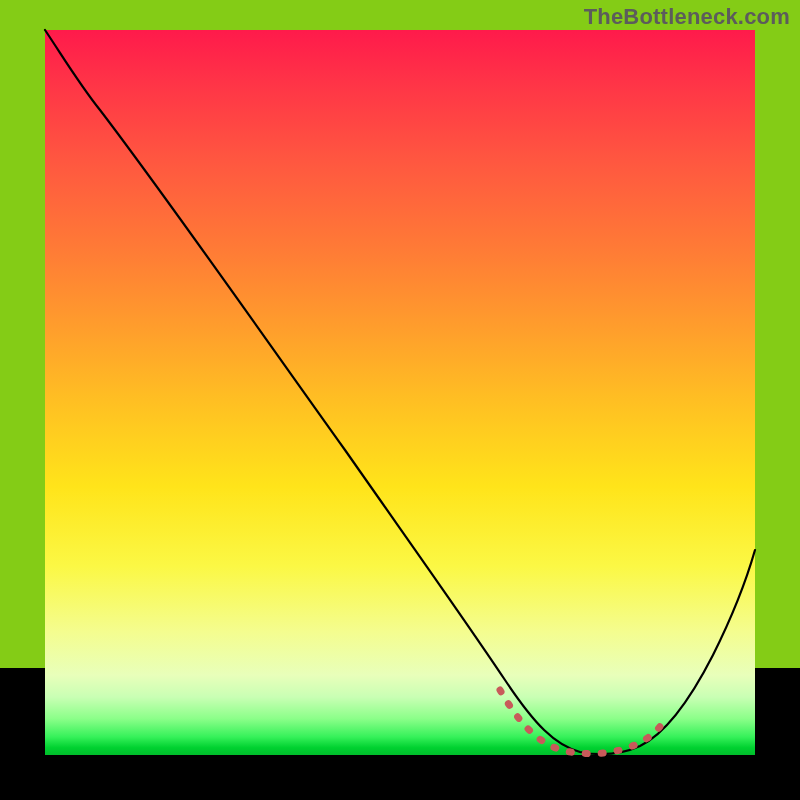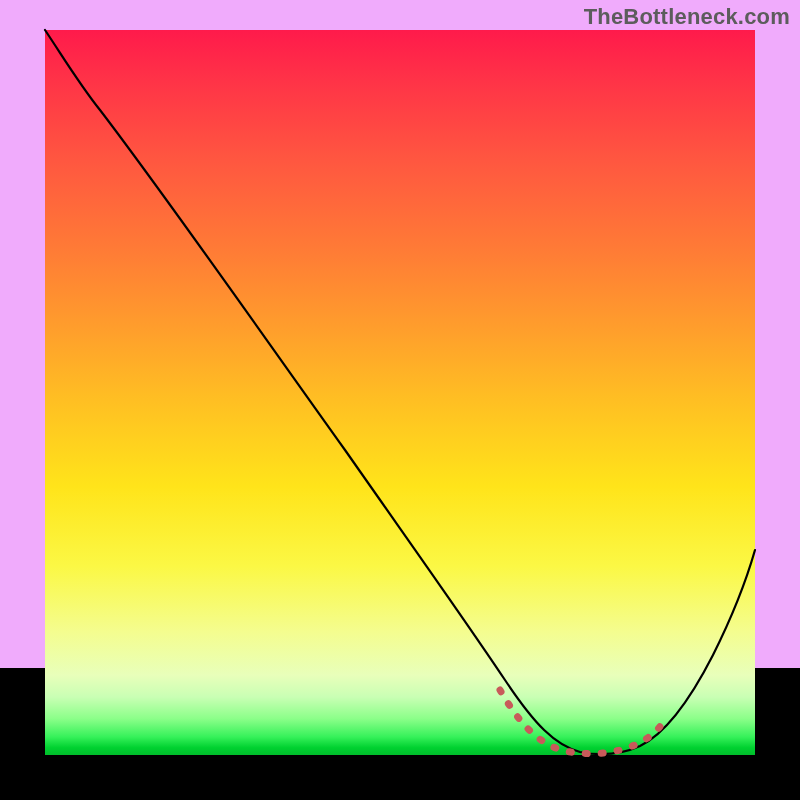--- a/index.html
+++ b/index.html
@@ -8,21 +8,21 @@
     width: 800px;
     height: 800px;
     background: #000;
     overflow: hidden;
     font-family: Arial, Helvetica, sans-serif;
   }
   .frame {
     position: relative;
     width: 800px;
     height: 668px;
-    background: #f0abfc;
+    background: #84cc16;
   }
   .watermark {
     position: absolute;
     top: 4px;
     right: 10px;
     color: #5c5c5c;
     font-size: 22px;
     font-weight: 600;
     letter-spacing: 0.2px;
     z-index: 5;

